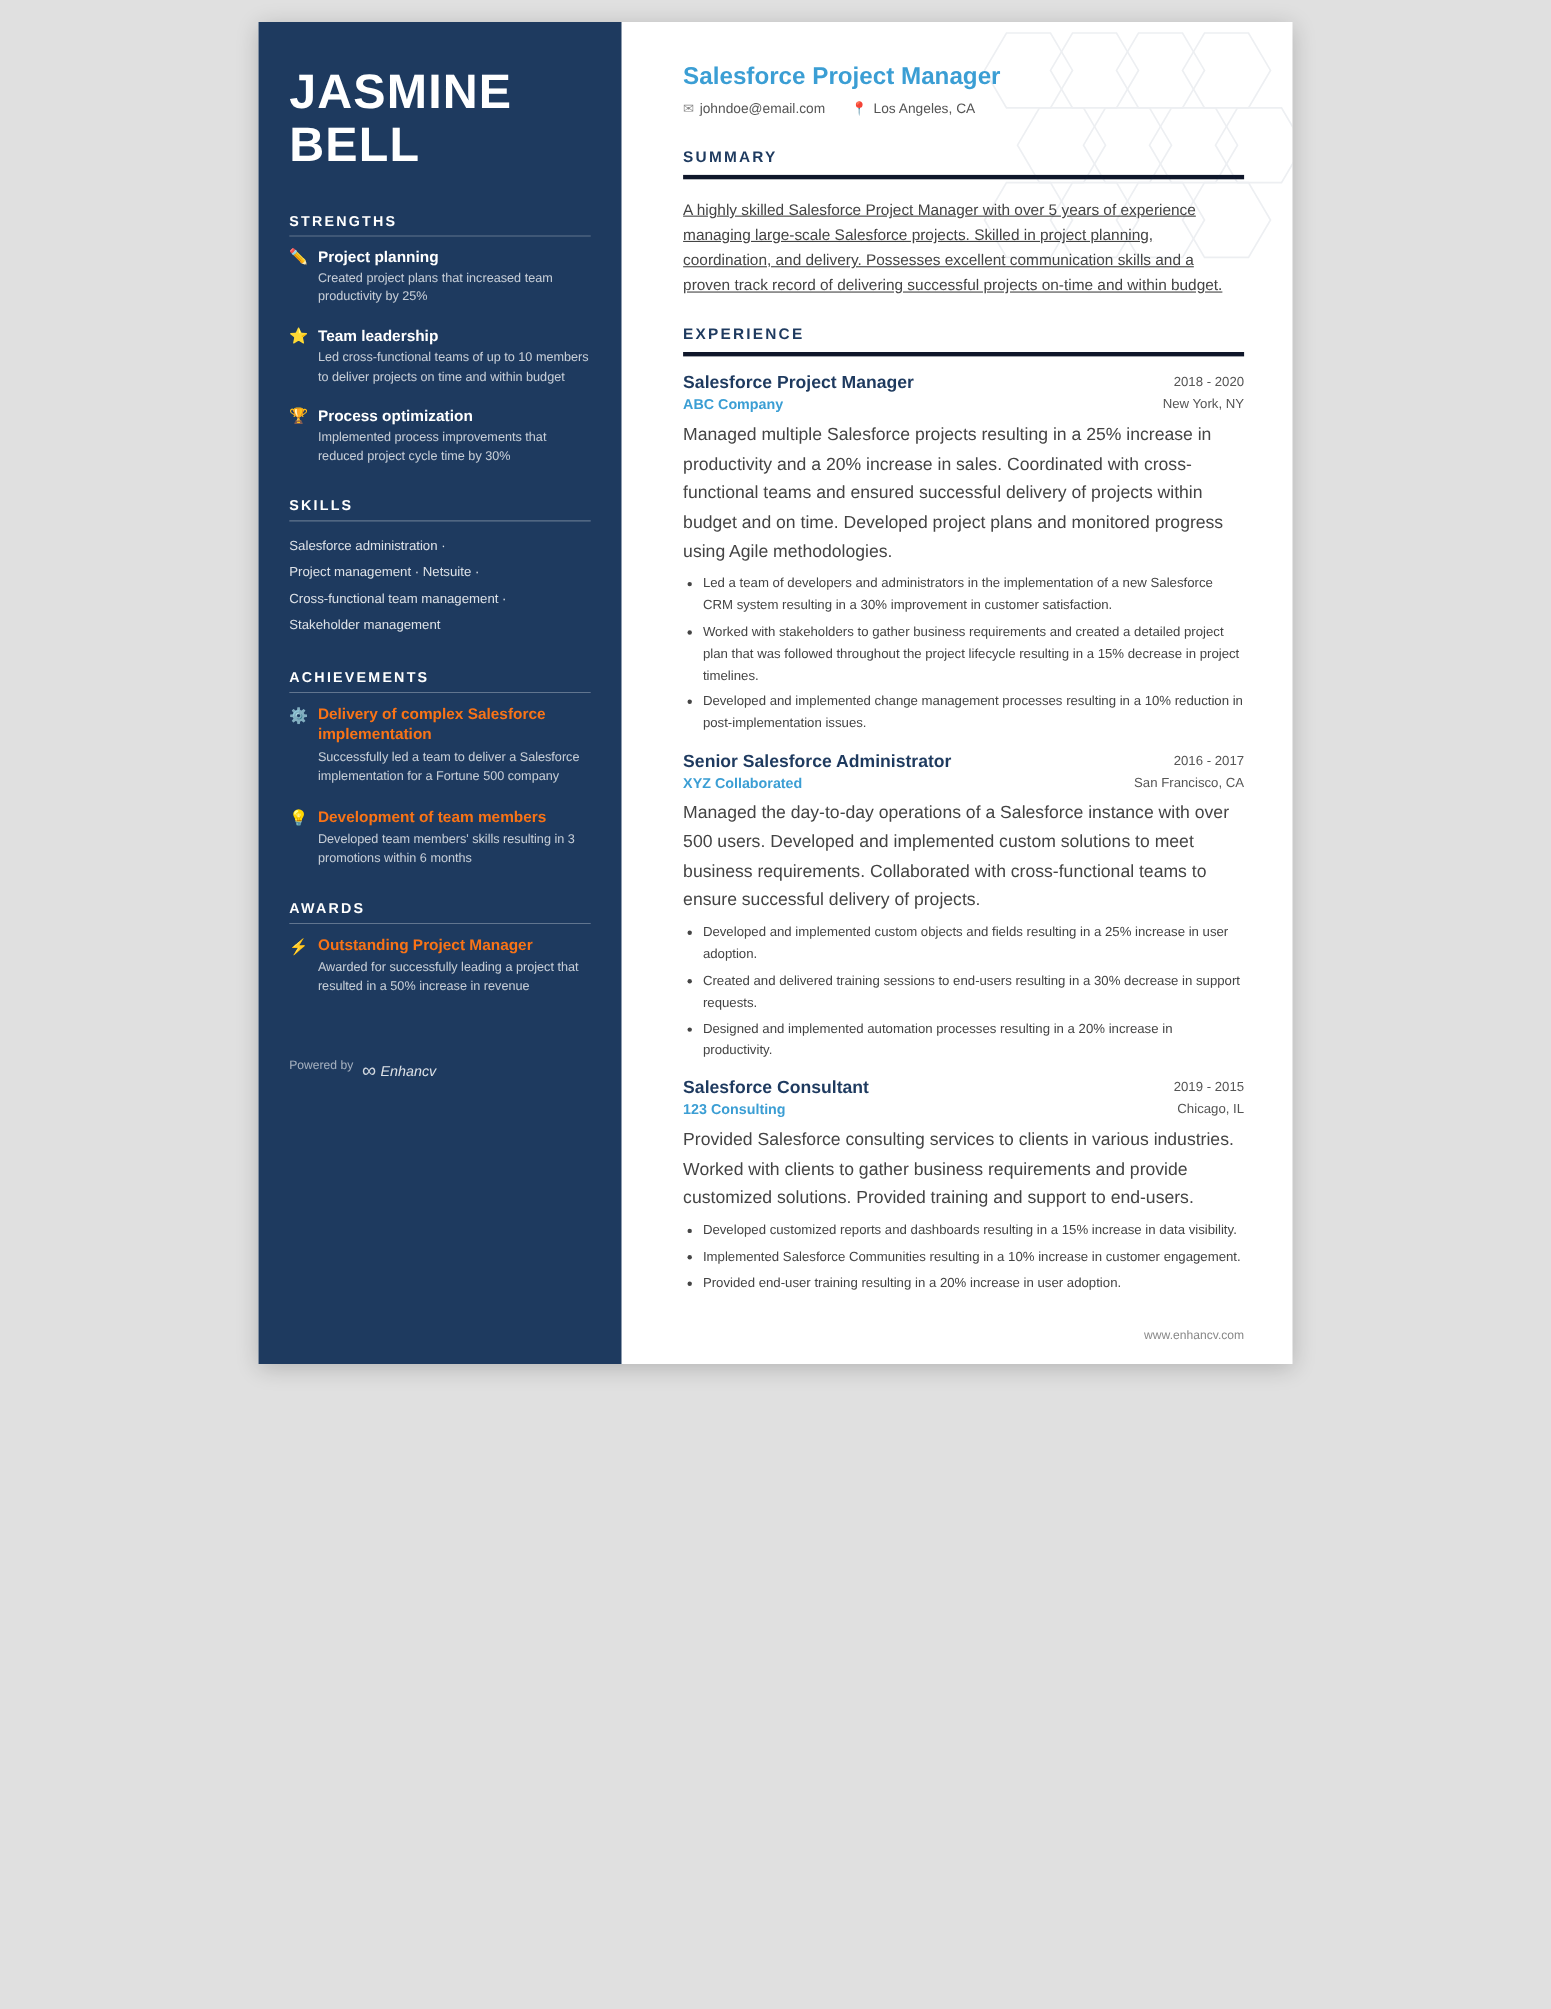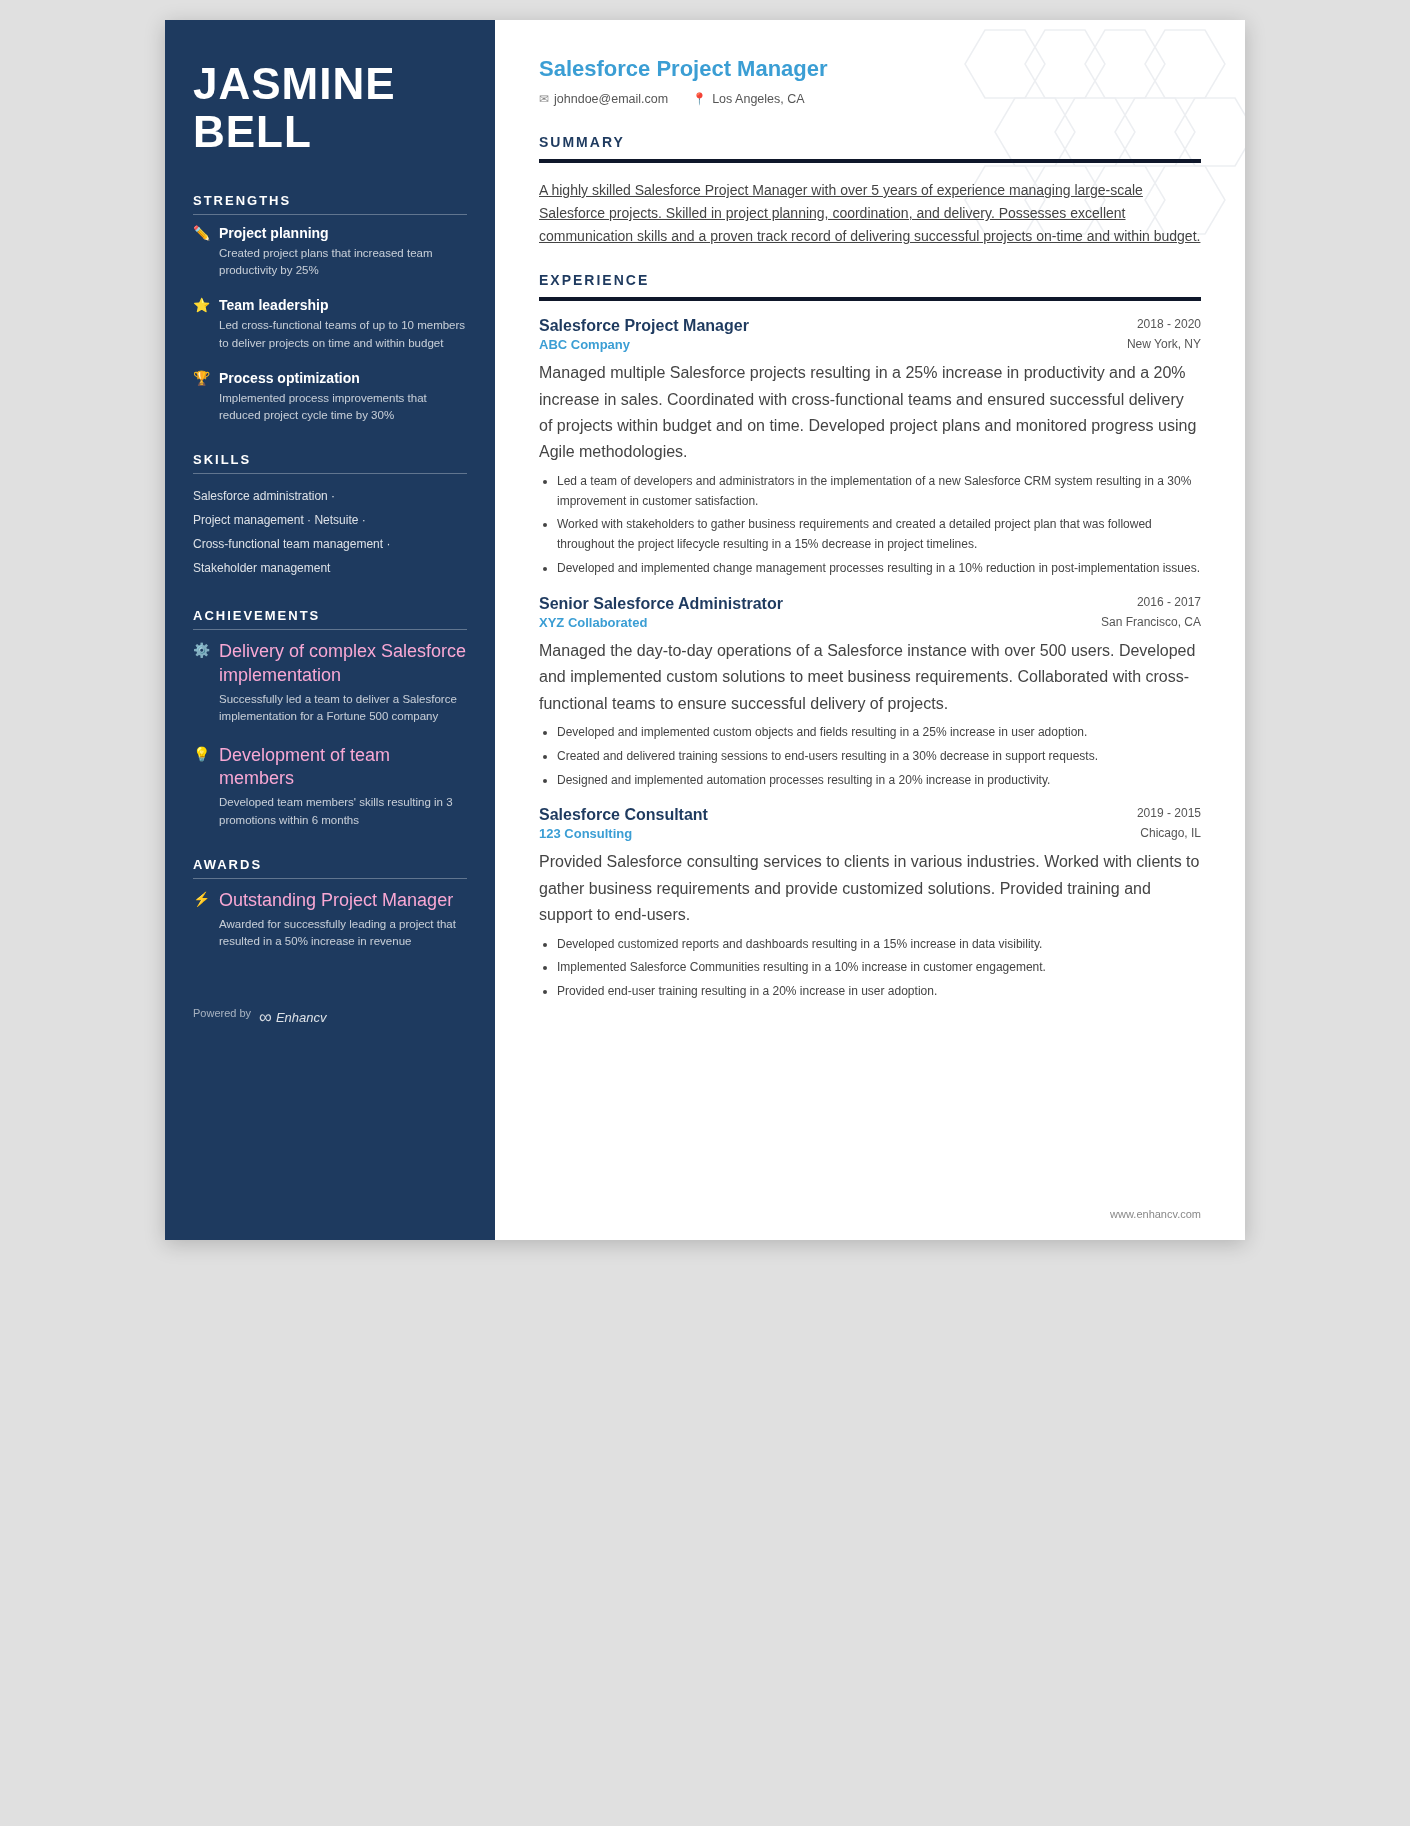--- a/index.html
+++ b/index.html
@@ -6,25 +6,26 @@
     body {
       font-family: 'Arial', sans-serif;
       background: #e0e0e0;
       display: flex;
       justify-content: center;
       align-items: flex-start;
       min-height: 100vh;
       padding: 20px;
     }
     .resume {
-      width: 1080px;
+      width: 940px;
       min-height: 1220px;
       display: flex;
       background: white;
       box-shadow: 0 4px 20px rgba(0,0,0,0.2);
+      gap: 12px;
     }
     
     .sidebar {
       width: 330px;
       min-width: 330px;
       background: #1e3a5f;
       color: white;
       padding: 40px 28px 30px 28px;
       position: relative;
       overflow: hidden;
@@ -88,23 +89,23 @@
       gap: 8px;
       margin-bottom: 4px;
     }
     .achievement-icon {
       font-size: 14px;
       color: white;
       min-width: 18px;
       margin-top: 2px;
     }
     .achievement-title {
-      font-size: 18px;
-      font-weight: 400;
-      color: #f9a8d4;
+      font-size: 14px;
+      font-weight: 700;
+      color: #f97316;
       line-height: 1.3;
     }
     .achievement-desc {
       font-size: 11.5px;
       color: rgba(255,255,255,0.75);
       line-height: 1.5;
       padding-left: 26px;
     }
     .powered-by {
       margin-top: 56px;

